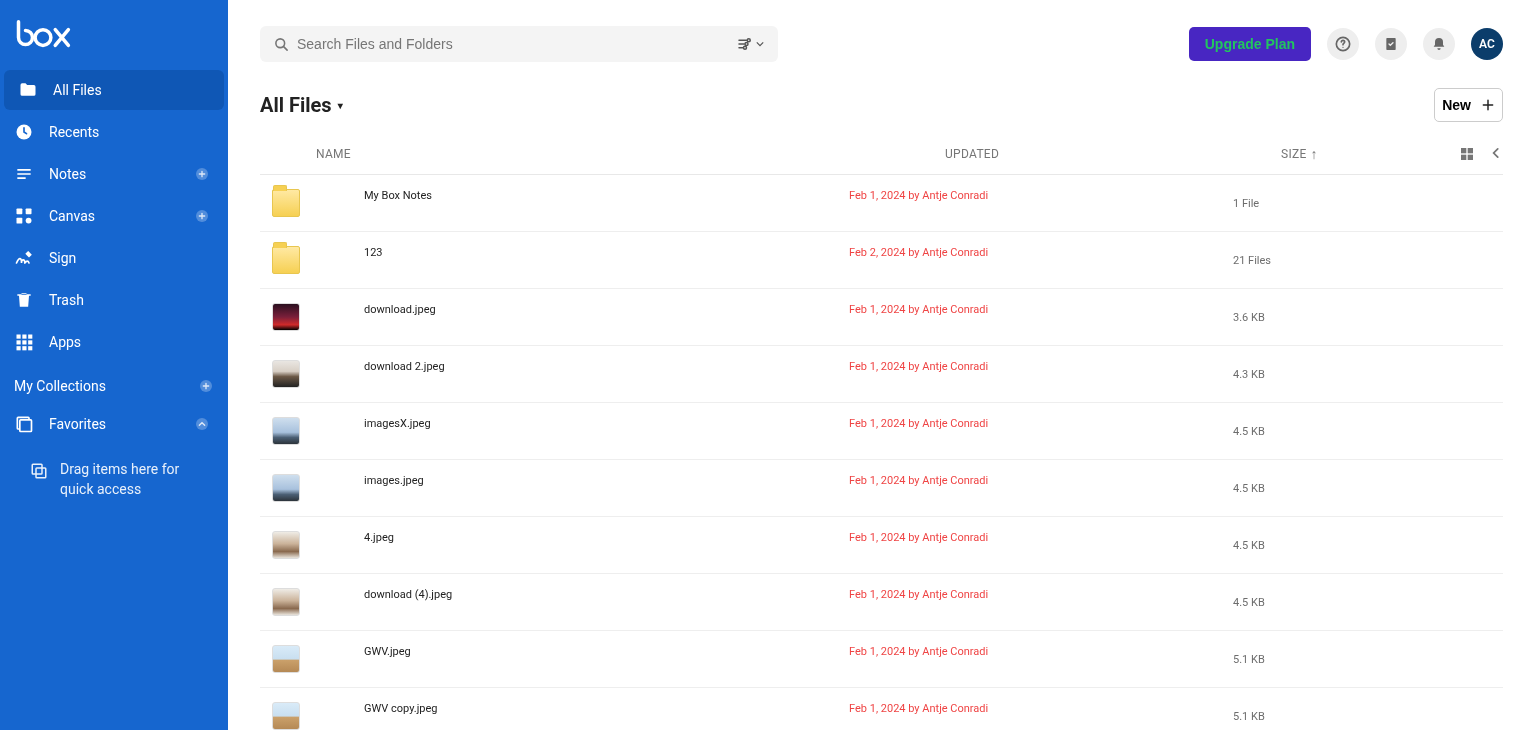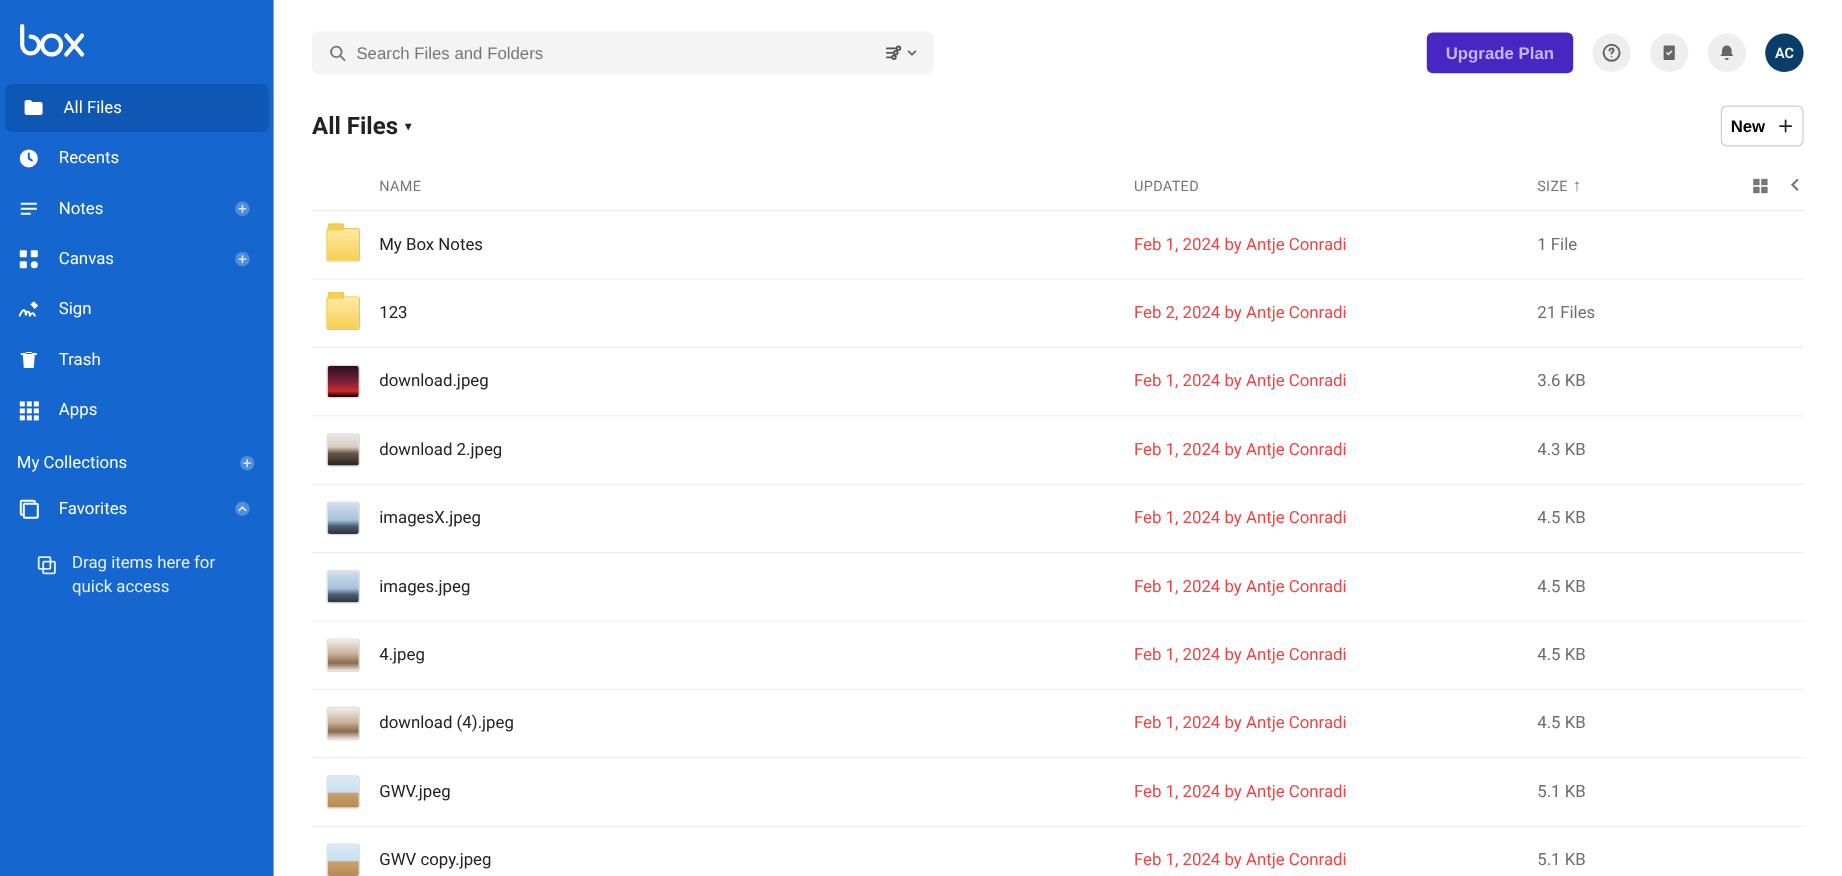--- a/index.html
+++ b/index.html
@@ -23,39 +23,39 @@
 
 
 .main { flex: 1; display: flex; flex-direction: column; }
 .topbar { display: flex; align-items: center; padding: 26px 32px 0 32px; gap: 16px; }
 .search { flex: 0 0 518px; display: flex; align-items: center; background: #f4f4f4; border-radius: 6px; padding: 0 10px; height: 36px;}
 .search-icon { color: #767676; margin-right: 8px; margin-left:4px;}
 .search input { flex:1; border: none; background: transparent; outline: none; font-size: 14px; color: #a21caf; }
 .search input::placeholder { color: #767676; }
 .search-filter { color:#555; padding:4px; display:flex; align-items:center; gap:2px;}
 .spacer { flex: 1; }
-.upgrade-btn { background: #4826c2; color: #c4b5fd; border: none; border-radius: 5px; padding: 9px 16px; font-size: 14px; font-weight: 600; cursor: pointer; }
+.upgrade-btn { background: #4826c2; color: #22c55e; border: none; border-radius: 5px; padding: 9px 16px; font-size: 14px; font-weight: 600; cursor: pointer; }
 .topicon { width: 32px; height: 32px; border-radius: 50%; background: #eeeeee; display:flex; align-items:center; justify-content:center; color:#666; cursor:pointer; font-weight:bold;}
 .avatar { width: 32px; height: 32px; border-radius: 50%; background: #0b3d6b; color: #fff; display:flex; align-items:center; justify-content:center; font-size:12px; font-weight:600; cursor:pointer;}
 
 .header-row { display:flex; align-items:center; padding: 26px 32px 14px 32px; }
 .page-title { font-size: 20px; font-weight: 700; display:flex; align-items:center; gap:6px;}
 .page-title .caret { font-size: 10px; }
 .new-btn { margin-left:auto; border:1px solid #ccc; background:#fff; border-radius:5px; padding: 8px 7px; font-size:14px; font-weight:600; display:flex; align-items:center; gap:10px; cursor:pointer;}
 
 .table { padding: 0 32px; }
 .thead { display:flex; align-items:center; padding: 10px 0 12px 0; border-bottom: 1px solid #e8e8e8; color:#767676; font-size:12px; letter-spacing:0.3px;}
 .col-icon { width: 56px; }
 .col-name { flex: 1; }
 .col-updated { width: 336px; }
 .col-size { width: 150px; display:flex; align-items:center; gap:4px;}
 .col-actions { width: 72px; display:flex; justify-content:flex-end; gap:14px; color:#767676;}
 .sort-arrow { font-size:14px;}
 
-.trow { display:flex; align-items:center; padding: 14px 0; border-bottom: 1px solid #eeeeee; font-size:14px; color:#333;}
+.trow { display:flex; padding: 14px 0; border-bottom: 1px solid #eeeeee; font-size:11px; color:#333;gap:48px;}
 .thumb { width:28px; height:28px; border-radius:3px; margin-left:12px;}
 .folder-thumb { background: linear-gradient(#ffe9a3,#f6d053); position:relative; border-radius:2px; border:1px solid #e8c64f;}
 .folder-thumb::before { content:""; position:absolute; top:-5px; left:0; width:12px; height:5px; background:#f6d053; border-radius:2px 2px 0 0; border:1px solid #e8c64f; border-bottom:none;}
 .img-thumb { border:1px solid #ddd;}
 .img-thumb.dark  { background: linear-gradient(#2b1020 0%, #7a1f3a 50%, #d02a2a 80%, #000 100%);}
 .img-thumb.face1 { background: linear-gradient(#e9e6e2 0%, #d8cfc5 40%, #6b5846 60%, #222 100%);}
 .img-thumb.sky   { background: linear-gradient(#cfdfee 0%, #a8c1dd 55%, #4b5f74 75%, #2c333a 100%);}
 .img-thumb.face2 { background: linear-gradient(#efece6 0%, #cbb39a 45%, #8a6a4f 75%, #e9e4dc 100%);}
 .img-thumb.desert{ background: linear-gradient(#d9ebf8 0%, #c9dff0 50%, #caa06a 55%, #b58955 100%);}
 .fname { color:#222;}

